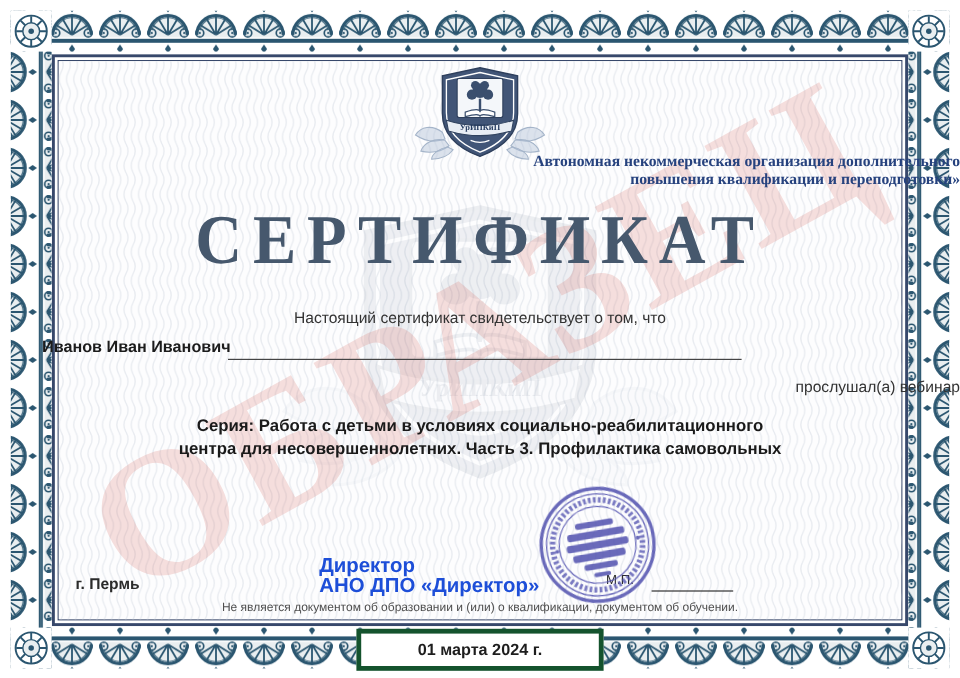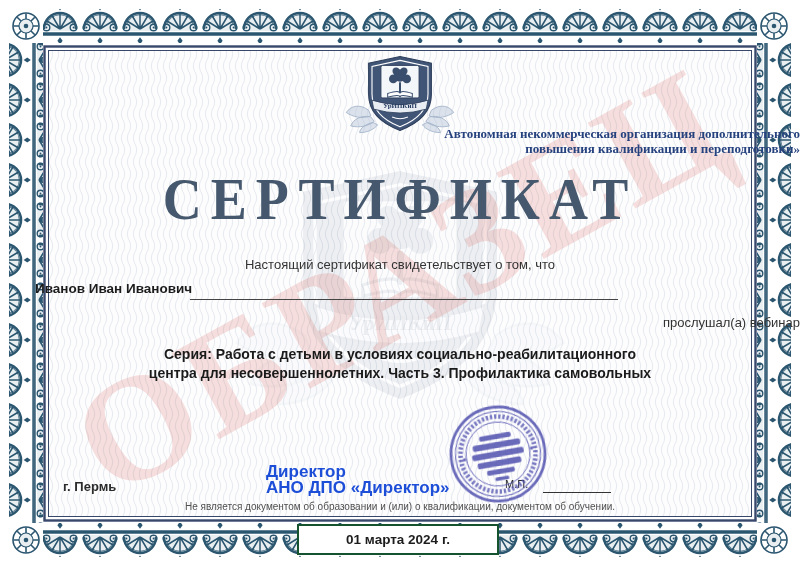--- a/index.html
+++ b/index.html
@@ -22,21 +22,21 @@
   .rname{left:0;right:0;top:281px;text-align:left;font-size:13.5px;font-weight:bold;color:#1c1c1c;z-index:2;margin-left:35px;}
   .nameline{left:190px;top:299px;width:428px;border-top:1.5px solid #444;z-index:2;}
   .action{left:0;right:0;top:315px;text-align:right;font-size:13px;color:#333;z-index:2;}
   .topic{left:0;right:0;top:345px;text-align:center;font-size:14px;font-weight:bold;
          line-height:18.8px;color:#1a1a1a;z-index:2;}
   .city{left:63px;top:479px;font-size:13px;color:#2b2b2b;z-index:2;font-weight:bold;}
   .signatory{left:266px;top:464px;font-size:17px;line-height:15.5px;color:#1d4ed8;z-index:2;font-weight:bold;}
   .mp{left:505px;top:478px;font-size:11px;color:#2b2b2b;z-index:2;}
   .sigline{left:543px;top:492px;width:68px;border-top:1.5px solid #333;z-index:2;}
   .disclaimer{left:0;right:0;top:501px;text-align:center;font-size:10px;color:#4f4f4f;z-index:2;}
-  .datebox{left:297px;top:524px;width:198px;height:27px;background:#fff;border:2px solid #14532d;
+  .datebox{left:297px;top:524px;width:198px;height:27px;background:#fff;border:4px solid #14532d;
            text-align:center;line-height:27px;font-size:13.5px;font-weight:bold;color:#1d1d1d;z-index:5;}
   .stamp{left:440px;top:396px;z-index:3;opacity:0.85;pointer-events:none;}
 </style>
 </head>
 <body>
 
 <div class="page">
 
   <svg class="bgsvg" width="800" height="565" viewBox="0 0 800 565">
     <defs>

